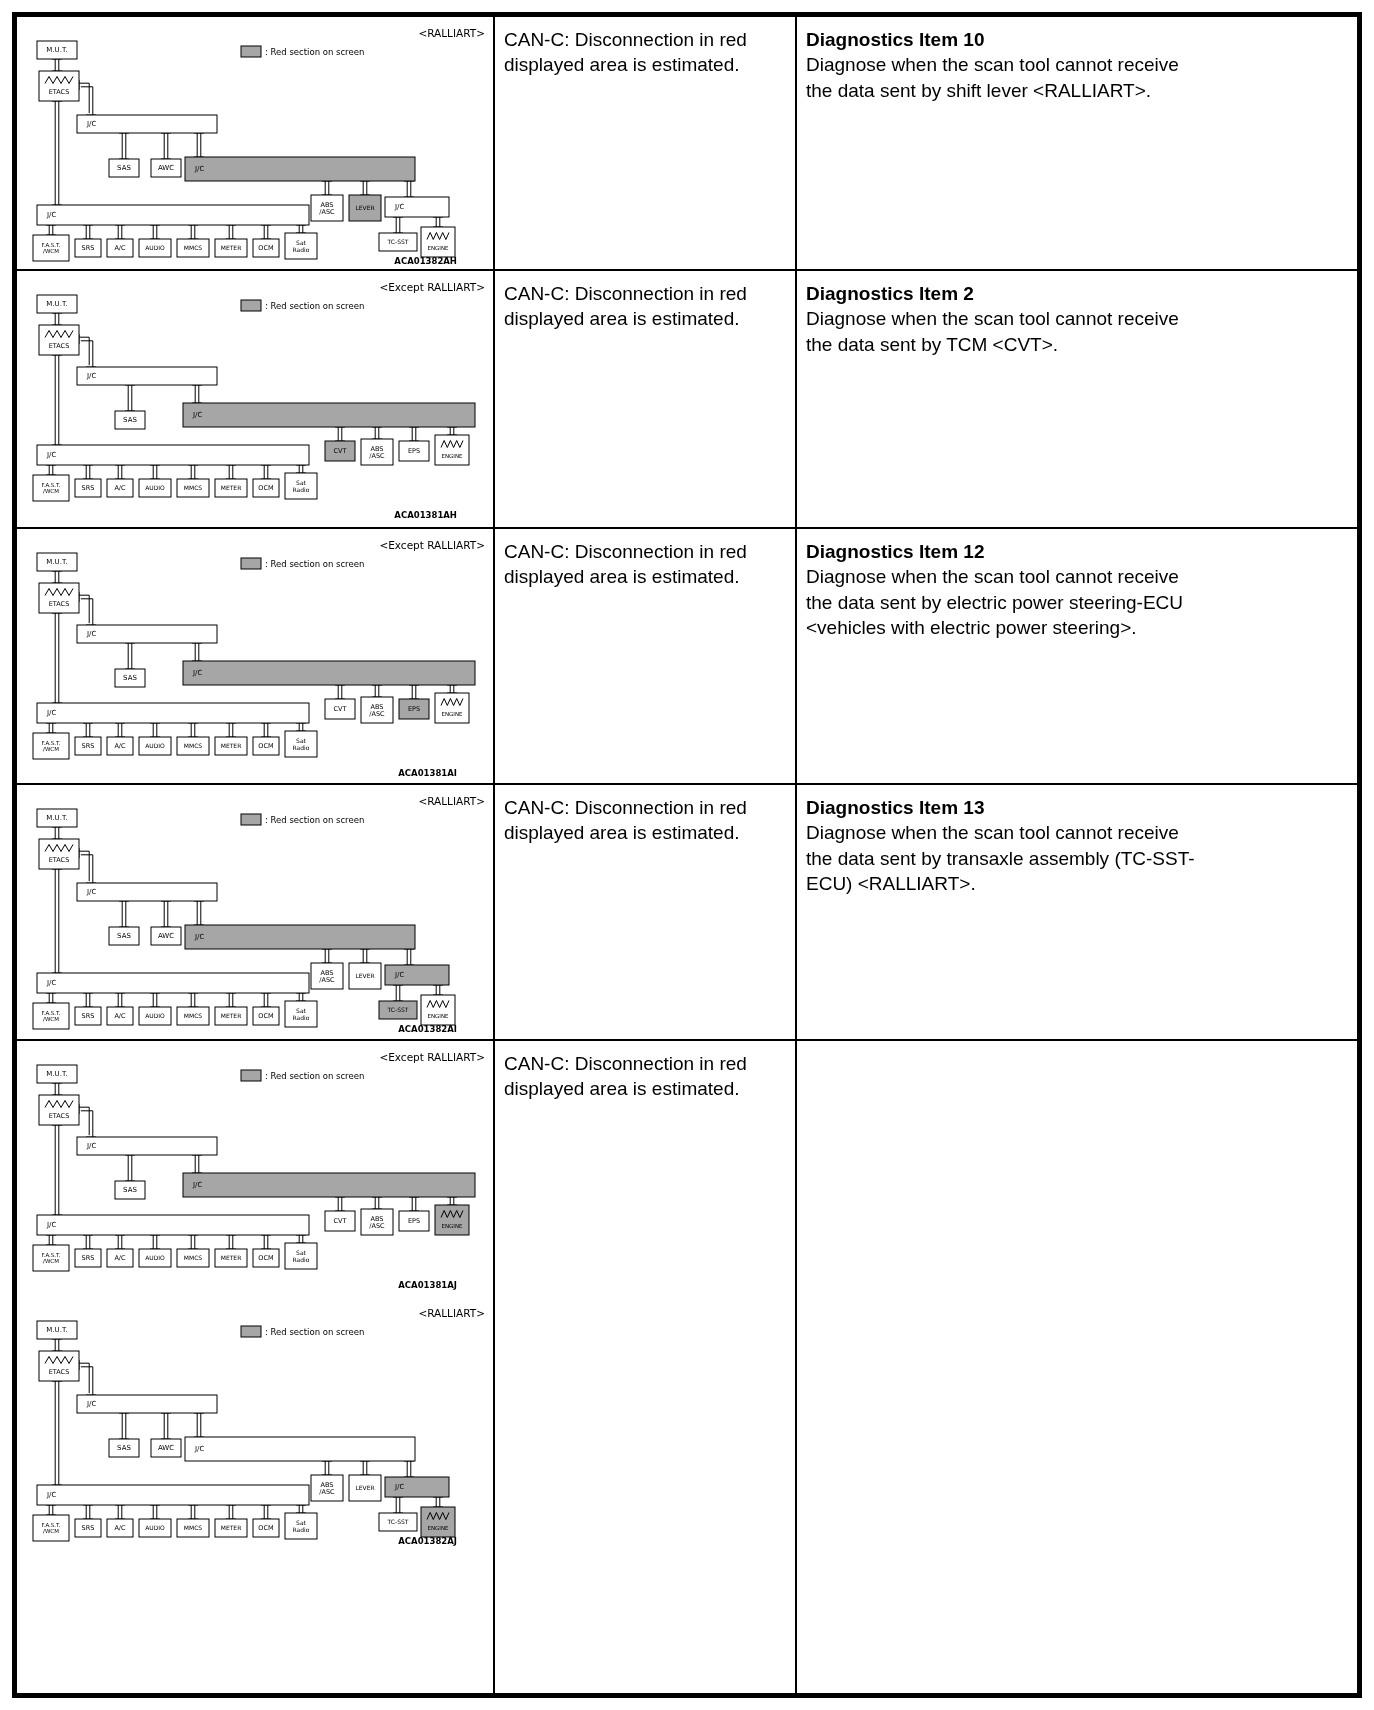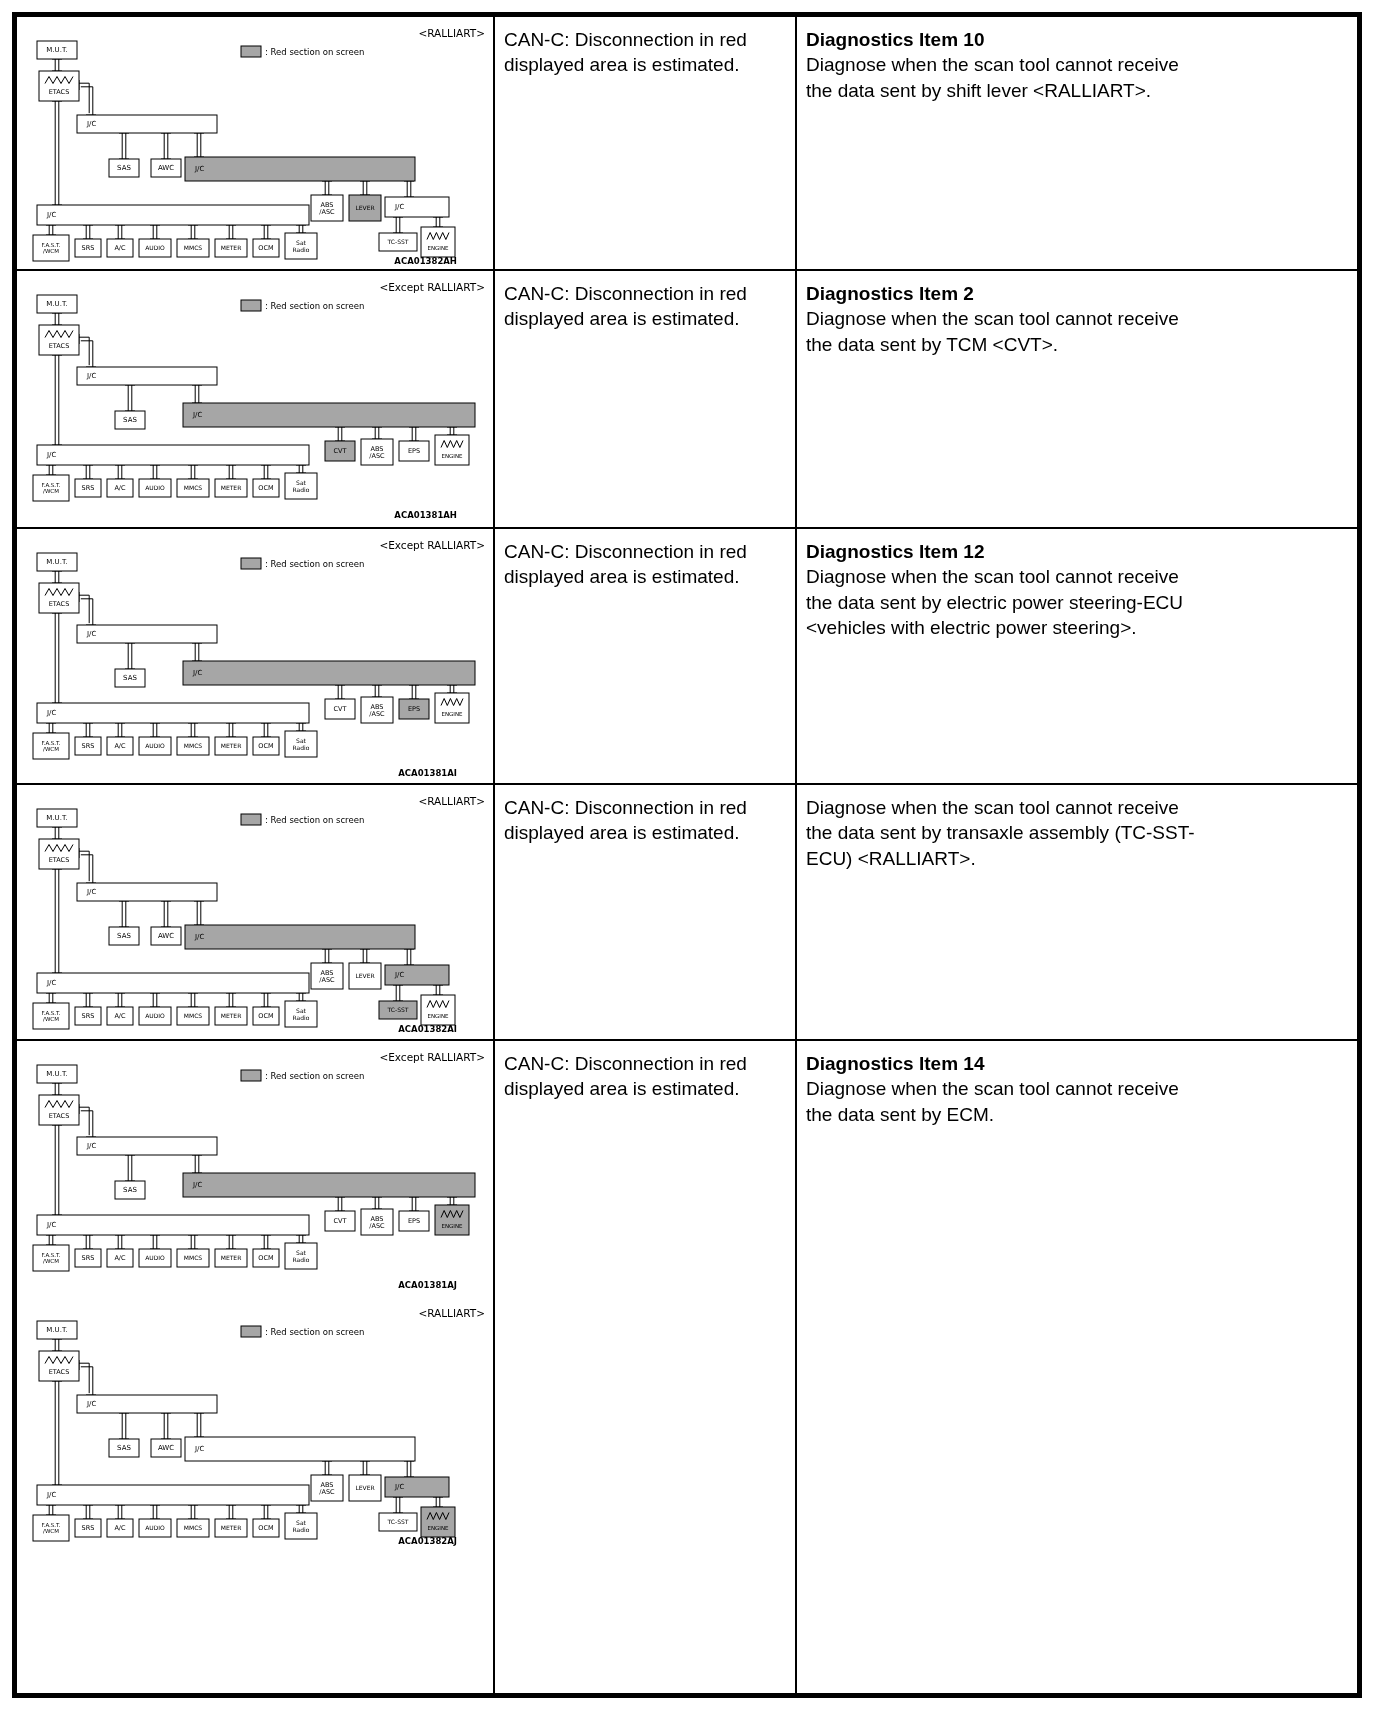--- a/index.html
+++ b/index.html
@@ -532,20 +532,21 @@
             <rect x="222" y="25" width="20" height="11" fill="#a6a6a6" stroke="#000000" stroke-width="1"></rect>
             <text x="246" y="34" font-size="8.5" text-anchor="start" fill="#000000" font-family="&quot;DejaVu Sans&quot;, sans-serif">: Red section on screen</text>
             <text x="438" y="243" font-size="8.5" text-anchor="end" fill="#000000" font-family="&quot;DejaVu Sans&quot;, sans-serif" font-weight="bold">ACA01382AI</text>
           </svg>
         </div>
     </div>
     <div class="cell cell-text">
       <div class="note-text">CAN-C: Disconnection in red displayed area is estimated.</div>
     </div>
     <div class="cell cell-text last-col">
+      <div class="item-title">Diagnostics Item 13</div>
       <div class="item-desc">Diagnose when the scan tool cannot receive the data sent by transaxle assembly (TC-SST-ECU) &lt;RALLIART&gt;.</div>
     </div>
 
     <div class="cell cell-diagram last-row">
       <div class="diagram-stack">
         <div>
             <svg viewBox="0 0 470 246" width="470" height="246">
               <polyline points="36.2,38 36.2,50" fill="none" stroke="#000000" stroke-width="1"></polyline>
               <polyline points="39.8,38 39.8,50" fill="none" stroke="#000000" stroke-width="1"></polyline>
               <line x1="33" y1="38" x2="43" y2="38" stroke="#000000" stroke-width="1"></line>
@@ -782,19 +783,15 @@
               <rect x="222" y="25" width="20" height="11" fill="#a6a6a6" stroke="#000000" stroke-width="1"></rect>
               <text x="246" y="34" font-size="8.5" text-anchor="start" fill="#000000" font-family="&quot;DejaVu Sans&quot;, sans-serif">: Red section on screen</text>
               <text x="438" y="243" font-size="8.5" text-anchor="end" fill="#000000" font-family="&quot;DejaVu Sans&quot;, sans-serif" font-weight="bold">ACA01382AJ</text>
             </svg>
           </div>
       </div>
     </div>
     <div class="cell cell-text last-row">
       <div class="note-text">CAN-C: Disconnection in red displayed area is estimated.</div>
     </div>
-    <div class="cell cell-text last-col last-row">
-      <div class="item-title">Diagnostics Item 14</div>
-      <div class="item-desc">Diagnose when the scan tool cannot receive the data sent by ECM.</div>
-    </div>
 
   </div>
 </div>
 
 </body></html>

